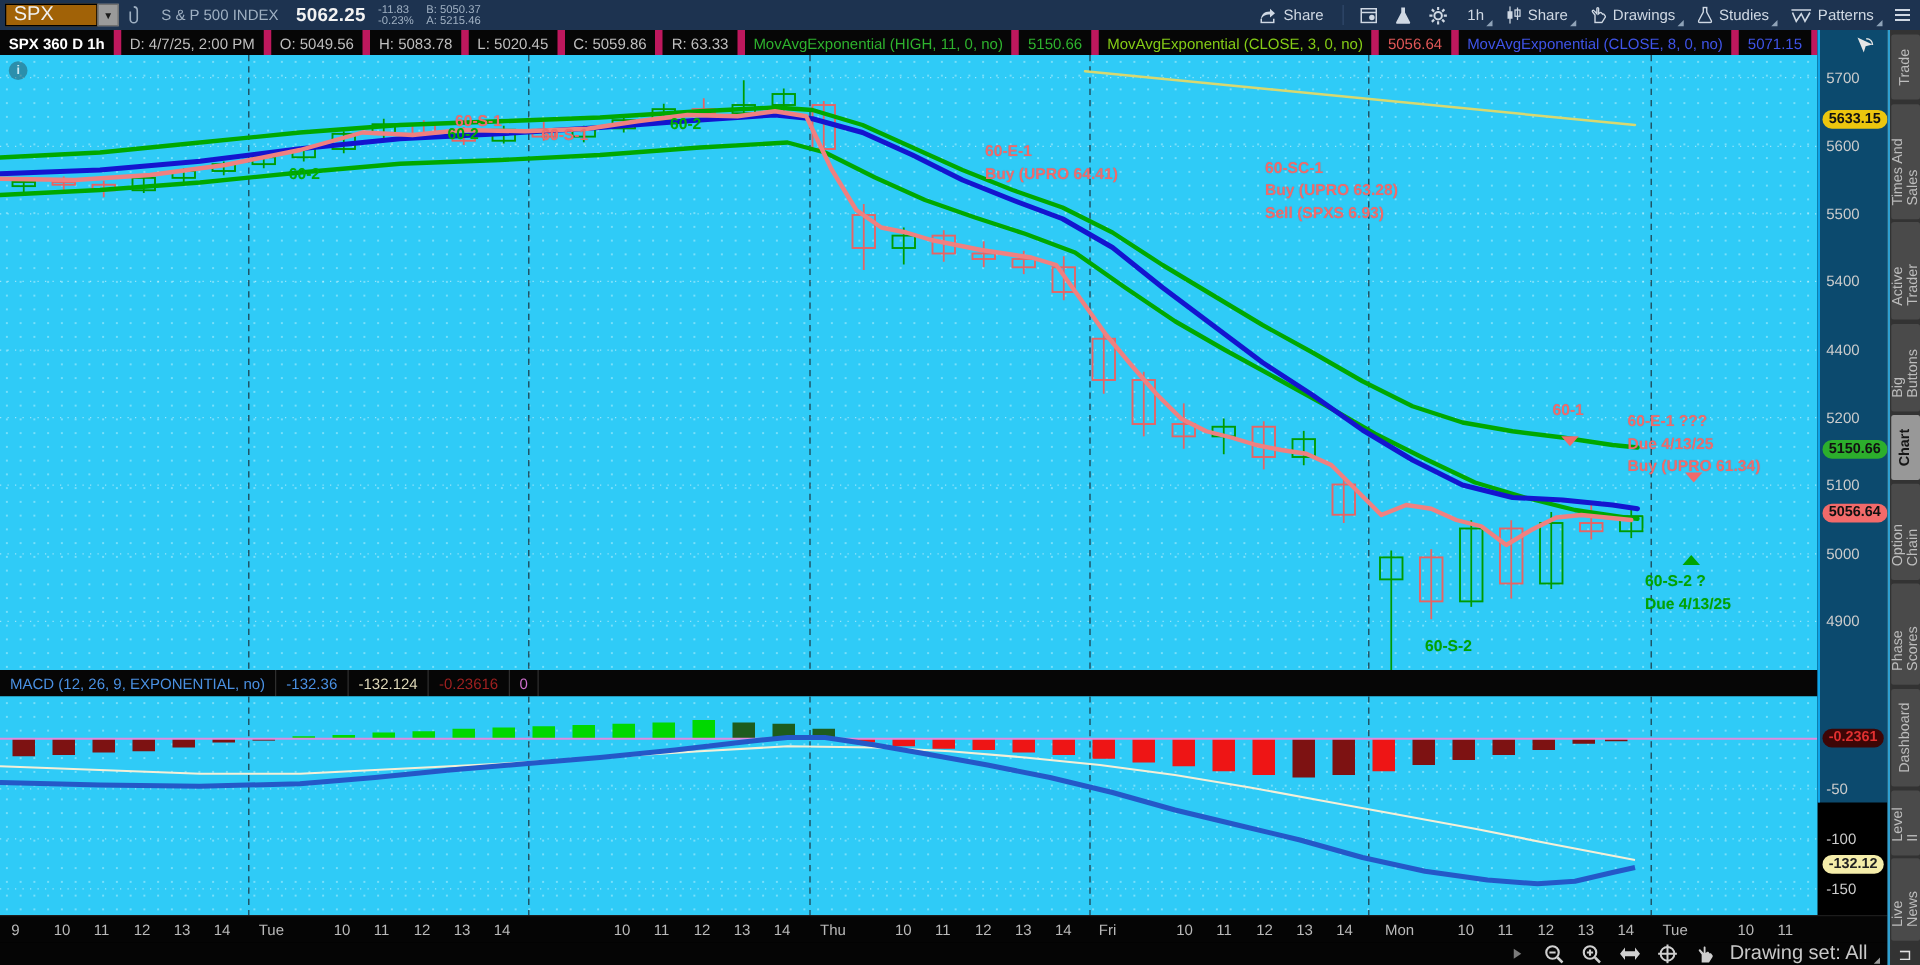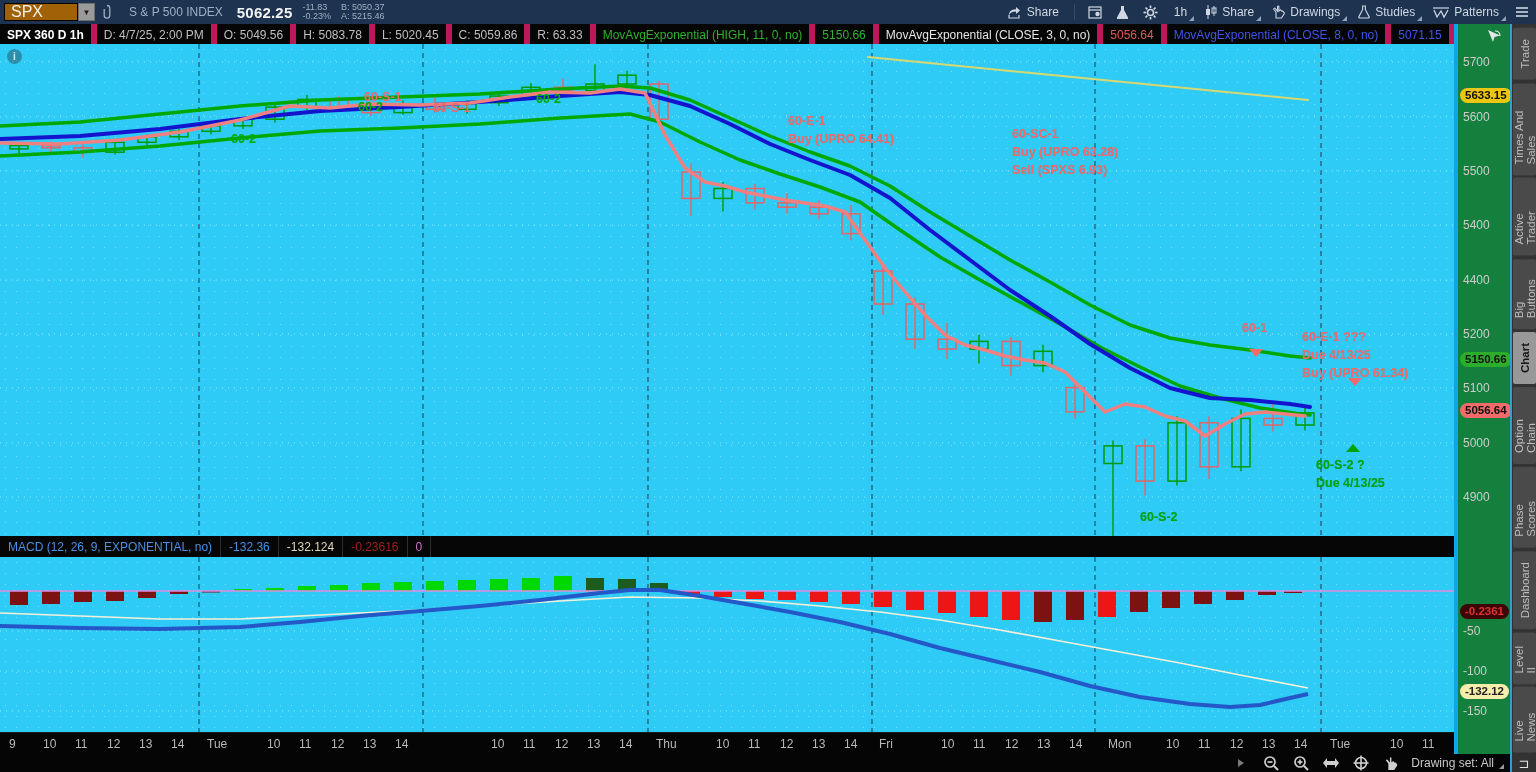--- a/index.html
+++ b/index.html
@@ -45,34 +45,34 @@
   .anno{position:absolute;font-weight:bold;font-size:12.5px;line-height:18px;white-space:pre;
     pointer-events:none;text-shadow:0 0 1px rgba(0,0,0,.15)}
   .tri{position:absolute;width:0;height:0;pointer-events:none}
 
   
   #macdbar{position:absolute;left:0;top:536px;width:1510px;height:21px;background:#060606;
     display:flex;align-items:stretch;font-size:12px}
   #macdbar .cell{display:flex;align-items:center;padding:0 8px;border-right:1px solid #2e2e2e}
 
   
-  #price-axis{position:absolute;left:1454px;top:24px;width:56px;height:730px;background:#15803d;
-    border-left:4px solid #0ea5e9;color:#cccccc;font-size:12px}
+  #price-axis{position:absolute;left:1454px;top:24px;width:56px;height:618px;background:#0c4a6e;
+    border-left:2px solid #0ea5e9;color:#cccccc;font-size:12px}
   .tick{position:absolute;left:5px;height:14px;line-height:14px}
   .badge{position:absolute;left:2px;border-radius:8px;padding:0 5px;height:15px;line-height:15px;
     font-size:11.5px;font-weight:bold;color:#111}
   #time-axis{position:absolute;left:0;top:732px;width:1510px;height:22px;background:#050505;
     color:#b9b9b9;font-size:12px;border-top:1px solid #1c1c1c}
   #time-axis span{position:absolute;top:4px}
 
   
   #bottom-bar{position:absolute;left:0;top:754px;width:1510px;height:18px;background:#050505;
     display:flex;align-items:center;justify-content:flex-end;gap:10px;padding-right:6px;color:#c8c8c8}
   .bicon{display:flex;align-items:center;justify-content:center;width:20px;height:16px;cursor:pointer}
-  #drawset{position:relative;font-size:12px;padding-right:10px;cursor:pointer}
+  #drawset{position:relative;font-size:16px;padding-right:10px;cursor:pointer}
   #drawset:after{content:"";position:absolute;right:0;bottom:1px;
     border-left:5px solid transparent;border-bottom:5px solid #9a9a9a}
 
   
   #sidebar{position:absolute;left:1510px;top:24px;width:26px;height:748px;background:#333;
     border-left:2px solid #2f9fd0;display:flex;flex-direction:column;gap:3px;padding-top:4px}
   .vtab{writing-mode:vertical-rl;transform:rotate(180deg);background:#4a4a4a;color:#bdbdbd;
     font-size:11.5px;display:flex;align-items:center;justify-content:center;
     padding:11px 0;border-radius:2px;margin-left:1px;width:23px;cursor:pointer}
   .vtab.active{background:#989898;color:#161616;font-weight:bold}
@@ -187,21 +187,21 @@
     <div class="cell" id="series-cell">SPX 360 D 1h</div>
 
   <div class="cell">D: 4/7/25, 2:00 PM</div>
       <div class="cell">O: 5049.56</div>
       <div class="cell">H: 5083.78</div>
       <div class="cell">L: 5020.45</div>
       <div class="cell">C: 5059.86</div>
       <div class="cell">R: 63.33</div>
       <div class="cell" style="color: rgb(46, 178, 46);">MovAvgExponential (HIGH, 11, 0, no)</div>
       <div class="cell" style="color: rgb(46, 178, 46);">5150.66</div>
-      <div class="cell" style="color: #e5e5e5;">MovAvgExponential (CLOSE, 3, 0, no)</div>
+      <div class="cell" style="color: #84cc16;">MovAvgExponential (CLOSE, 3, 0, no)</div>
       <div class="cell" style="color: rgb(226, 88, 88);">5056.64</div>
       <div class="cell" style="color: rgb(63, 84, 232);">MovAvgExponential (CLOSE, 8, 0, no)</div>
       <div class="cell" style="color: rgb(63, 84, 232);">5071.15</div>
       <div class="cell" style="color: rgb(46, 178, 46);">MovAvgExponential (LOW, 11, 0, no)</div>
     </div>
 
   <div id="chart-main" class="cyanpanel">
     <svg id="svg-main" width="1454" height="492" viewBox="0 44 1454 492">
         <line x1="0" y1="62" x2="1454" y2="62" stroke="rgba(255,255,255,.5)" stroke-width="1" stroke-dasharray="1 5"></line>
         <line x1="0" y1="117" x2="1454" y2="117" stroke="rgba(255,255,255,.5)" stroke-width="1" stroke-dasharray="1 5"></line>
@@ -577,21 +577,21 @@
       <div class="tick" style="top: 303px;">5200</div>
       <div class="tick" style="top: 357px;">5100</div>
       <div class="tick" style="top: 412px;">5000</div>
       <div class="tick" style="top: 466px;">4900</div>
       <div class="tick" style="top: 600px;">-50</div>
       <div class="tick" style="top: 640px;">-100</div>
       <div class="tick" style="top: 680px;">-150</div>
       <div class="badge" style="top: 64px; background: rgb(236, 198, 14); color: rgb(17, 17, 17);">5633.15</div>
       <div class="badge" style="top: 328px; background: rgb(44, 174, 44); color: rgb(17, 17, 17);">5150.66</div>
       <div class="badge" style="top: 379px; background: rgb(242, 106, 106); color: rgb(17, 17, 17);">5056.64</div>
-      <div class="badge" style="top: 580px; background: rgb(61, 6, 6); color: rgb(224, 48, 48);">-0.2361</div>
+      <div class="badge" style="top: 559px; background: rgb(61, 6, 6); color: rgb(224, 48, 48);">-0.2361</div>
       <div class="badge" style="top: 660px; background: rgb(245, 237, 170); color: rgb(34, 34, 34);">-132.12</div>
     </div>
 
   <div id="sidebar">
       <div class="vtab">Trade</div>
       <div class="vtab">Times And Sales</div>
       <div class="vtab">Active Trader</div>
       <div class="vtab">Big Buttons</div>
       <div class="vtab active">Chart</div>
       <div class="vtab">Option Chain</div>

